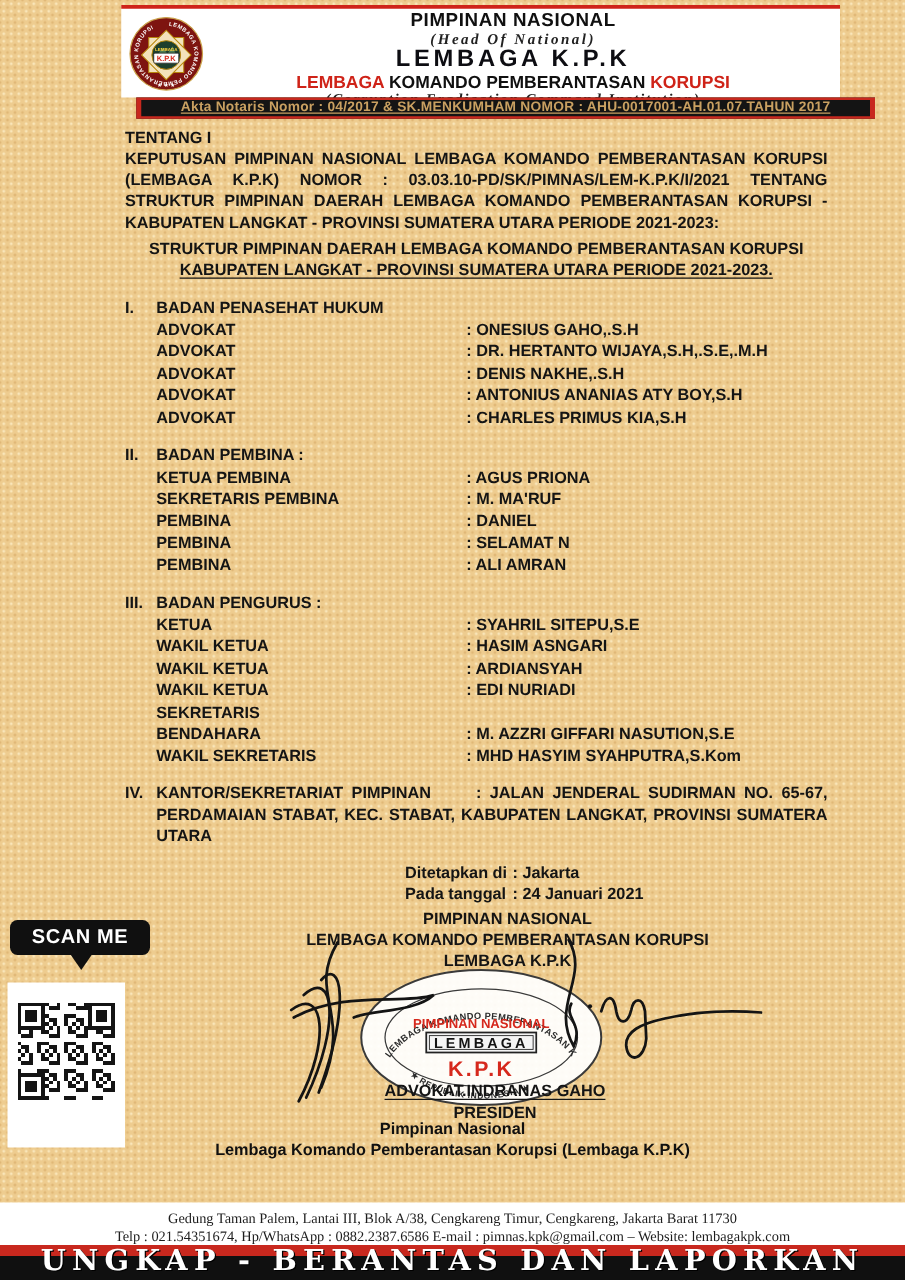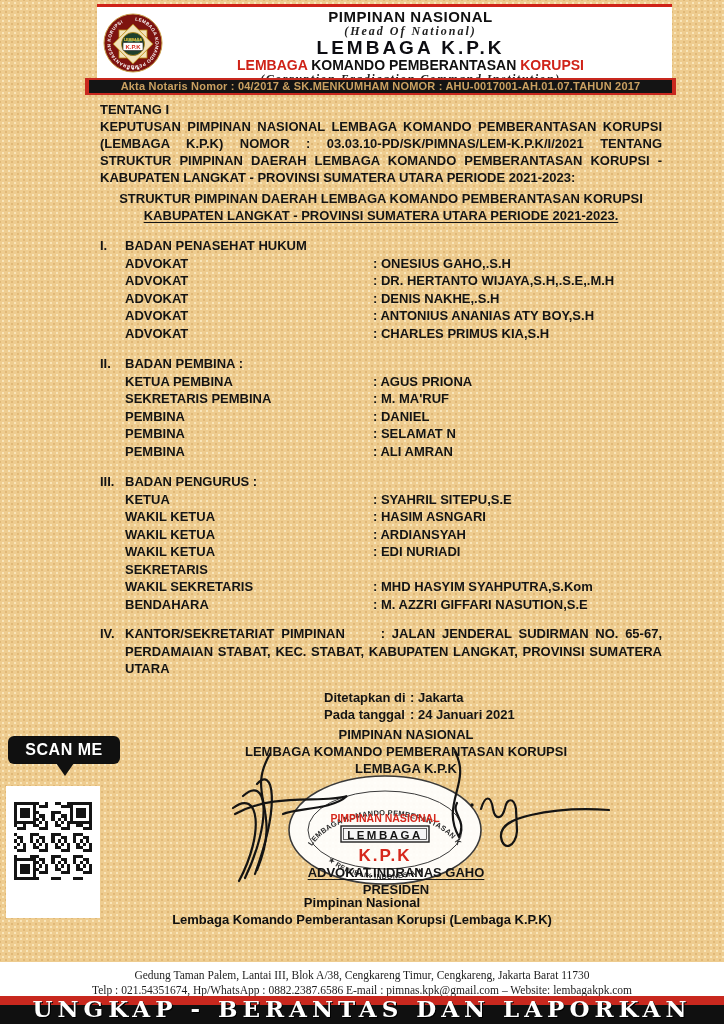--- a/index.html
+++ b/index.html
@@ -13,23 +13,23 @@
   }
   
   .header-box{position:absolute;left:97px;top:4px;width:575px;height:74px;
     background:#fff;border-top:3px solid #cf2318;text-align:center;padding-left:52px;box-sizing:border-box;}
   .h-line1{font-size:15px;font-weight:bold;letter-spacing:.5px;color:#101010;line-height:17px;margin-top:1px;}
   .h-line2{font-size:12px;font-style:italic;letter-spacing:2px;color:#222;line-height:13px;font-family:"Liberation Serif",serif;font-weight:bold;}
   .h-line3{font-size:19px;font-weight:bold;letter-spacing:3px;color:#0d0d12;line-height:20px;}
   .h-line4{font-size:14px;font-weight:bold;line-height:15px;color:#101010;}
   .h-line4 .red{color:#cf2318;}
   .h-line5{font-size:12px;font-style:italic;letter-spacing:1.5px;color:#222;line-height:13px;font-family:"Liberation Serif",serif;font-weight:bold;}
-  .notary-bar{position:absolute;left:85px;top:78px;width:583px;height:13px;background:#141414;
+  .notary-bar{position:absolute;left:109px;top:78px;width:583px;height:13px;background:#141414;
     border-top:2px solid #c8281e;border-bottom:2px solid #c8281e;border-left:4px solid #c8281e;border-right:4px solid #c8281e;
-    color:#c9a061;font-size:11px;font-weight:bold;text-align:center;line-height:13px;box-sizing:content-box;letter-spacing:.2px;}
+    color:#c9a061;font-size:11px;font-weight:bold;text-align:center;line-height:13px;box-sizing:content-box;letter-spacing:.2px;text-decoration:underline;}
   .logo{position:absolute;left:6px;top:6px;width:60px;height:60px;}
   
   .content{position:absolute;left:100px;top:101px;width:562px;color:#141414;font-weight:bold;font-size:13px;z-index:3;}
   .lampiran{line-height:17px;}
   .para{text-align:justify;line-height:17px;}
   .center-title{margin-top:4px;text-align:center;line-height:17px;}
   .center-title .underlined{text-decoration:underline;text-underline-offset:2px;}
   .section{margin-top:13px;padding-left:25px;}
   .sec-head{position:relative;line-height:17.5px;}
   .sec-head .numeral{position:absolute;left:-25px;top:0;}
@@ -175,26 +175,26 @@
           <span class="sec-value">: ARDIANSYAH</span>
         </div>
       <div class="sec-row">
           <span class="sec-label">WAKIL KETUA</span>
           <span class="sec-value">: EDI NURIADI</span>
         </div>
       <div class="sec-row">
           <span class="sec-label">SEKRETARIS</span>
         </div>
       <div class="sec-row">
+          <span class="sec-label">BENDAHARA</span>
+          <span class="sec-value">: M. AZZRI GIFFARI NASUTION,S.E</span>
+        </div>
+      <div class="sec-row">
           <span class="sec-label">WAKIL SEKRETARIS</span>
           <span class="sec-value">: MHD HASYIM SYAHPUTRA,S.Kom</span>
-        </div>
-      <div class="sec-row">
-          <span class="sec-label">BENDAHARA</span>
-          <span class="sec-value">: M. AZZRI GIFFARI NASUTION,S.E</span>
         </div>
     </div>
 
     <div class="office">
       <span class="numeral">IV.</span><span>KANTOR/SEKRETARIAT PIMPINAN</span><span class="gap"></span><span>:  JALAN JENDERAL SUDIRMAN NO. 65-67, PERDAMAIAN STABAT, KEC. STABAT,  KABUPATEN LANGKAT, PROVINSI  SUMATERA UTARA</span>
     </div>
 
     <div class="enactment">
       <div><span class="lab">Ditetapkan di</span><span>: Jakarta</span></div>
       <div><span class="lab">Pada tanggal</span><span>: 24 Januari 2021</span></div>

